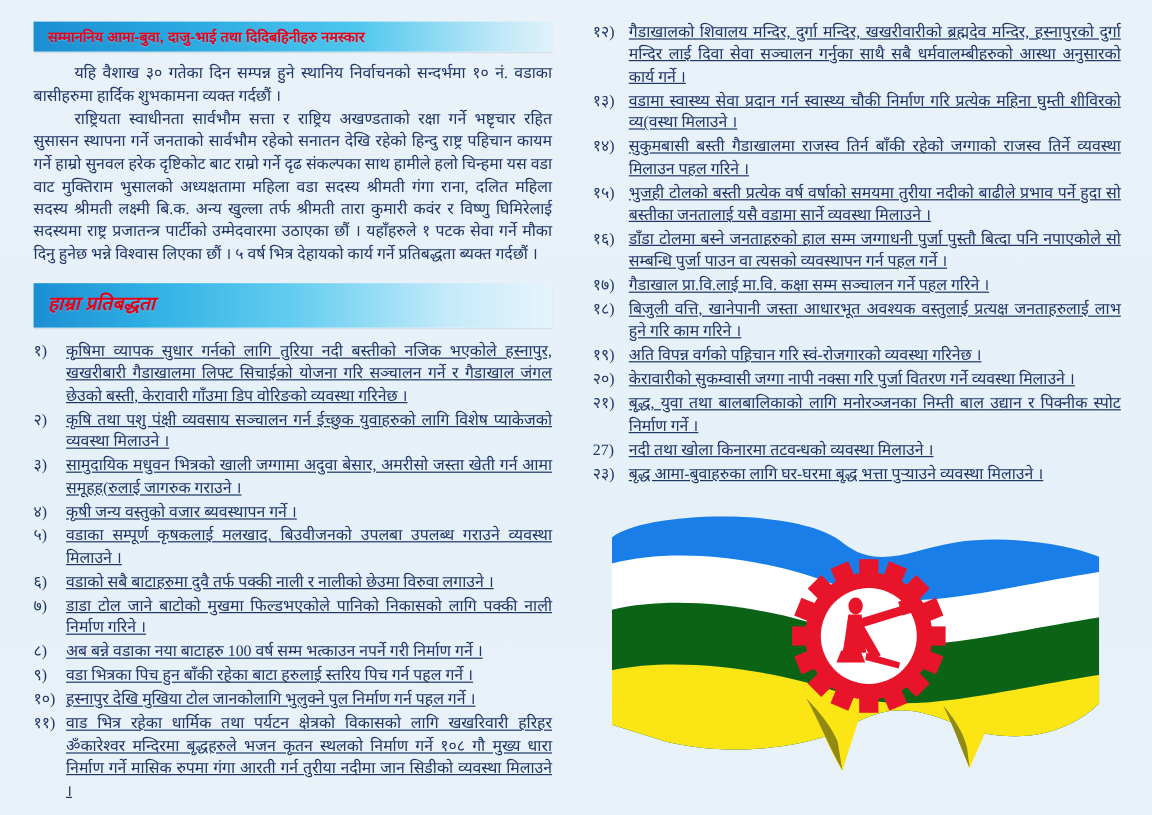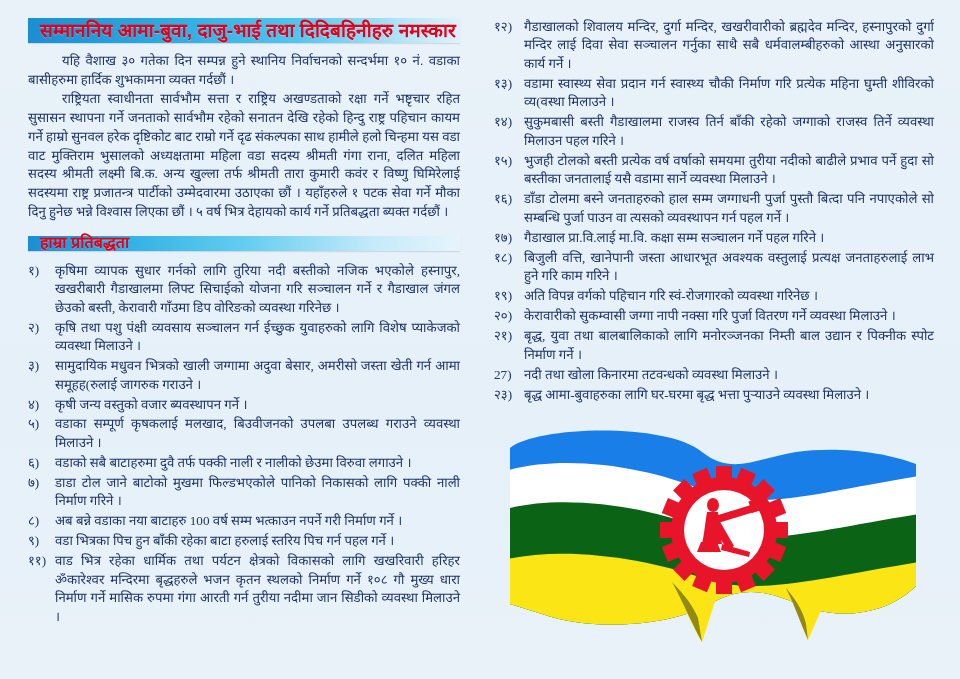--- a/index.html
+++ b/index.html
@@ -37,28 +37,29 @@
     height: 25px;
     background: linear-gradient(90deg, #1b8ed2 0%, #29a8e0 28%, #4ec6ee 62%, #b9e6f7 88%, #dff2fb 100%);
     display: flex;
     align-items: center;
     padding: 0 0 0 12px;
     margin-bottom: 9px;
     box-shadow: 0 1px 1px rgba(0,0,0,0.10);
   }
   .banner-2 {
     background: linear-gradient(90deg, #1b8ed2 0%, #2fb0e4 22%, #63cdf0 50%, #c5eafa 80%, #e6f4fc 100%);
-    height: 15px;
+    height: 37px;
     margin-top: 14px;
     margin-bottom: 11px;
+    font-style: italic;
   }
   .banner-text {
     color: #e3001b;
     font-weight: bold;
-    font-size: 19px;
+    font-size: 12px;
     line-height: 1;
     letter-spacing: 0.1px;
     white-space: nowrap;
     text-shadow: 0 1px 0 rgba(255,255,255,0.25);
     font-family: "Liberation Sans", "DejaVu Sans", sans-serif;
   }
   .banner-2 .banner-text {
     font-size: 16px;
   }
 
@@ -92,20 +93,21 @@
     flex: 0 0 auto;
     min-width: 24px;
     text-align: left;
     padding-right: 3px;
     white-space: nowrap;
   }
   .li-text {
     flex: 1 1 auto;
     text-align: justify;
     text-justify: inter-word;
+    text-decoration: underline;
   }
   .right .list-item {
     margin-bottom: 1.5px;
   }
   .right .li-num {
     min-width: 27px;
   }
 
   
   .flag-wrap {
@@ -168,20 +170,24 @@
         <span class="li-num">७)</span>
         <span class="li-text">डाडा टोल जाने बाटोको मुखमा फिल्डभएकोले पानिको निकासको लागि पक्की नाली निर्माण गरिने ।</span>
       </li>
       <li class="list-item">
         <span class="li-num">८)</span>
         <span class="li-text">अब बन्ने वडाका नया बाटाहरु 100 वर्ष सम्म भत्काउन नपर्ने गरी निर्माण गर्ने ।</span>
       </li>
       <li class="list-item">
         <span class="li-num">९)</span>
         <span class="li-text">वडा भित्रका पिच हुन बाँकी रहेका बाटा हरुलाई स्तरिय पिच गर्न पहल गर्ने ।</span>
+      </li>
+      <li class="list-item">
+        <span class="li-num">१०)</span>
+        <span class="li-text">हस्नापुर देखि मुखिया टोल जानकोलागि भुलुक्ने पुल निर्माण गर्न पहल गर्ने ।</span>
       </li>
       <li class="list-item">
         <span class="li-num">११)</span>
         <span class="li-text">वाड भित्र रहेका धार्मिक तथा पर्यटन क्षेत्रको विकासको लागि खखरिवारी हरिहर ॐकारेश्वर मन्दिरमा बृद्धहरुले भजन कृतन स्थलको निर्माण गर्ने १०८ गौ मुख्य धारा निर्माण गर्ने मासिक रुपमा गंगा आरती गर्न तुरीया नदीमा जान सिडीको व्यवस्था मिलाउने ।</span>
       </li>
     </ul>
   </div>
 
   <div class="column right">
 

